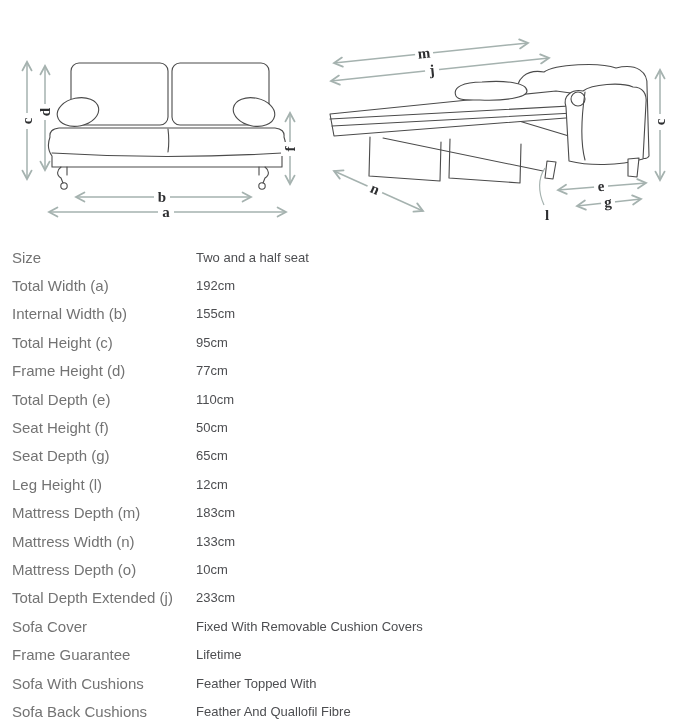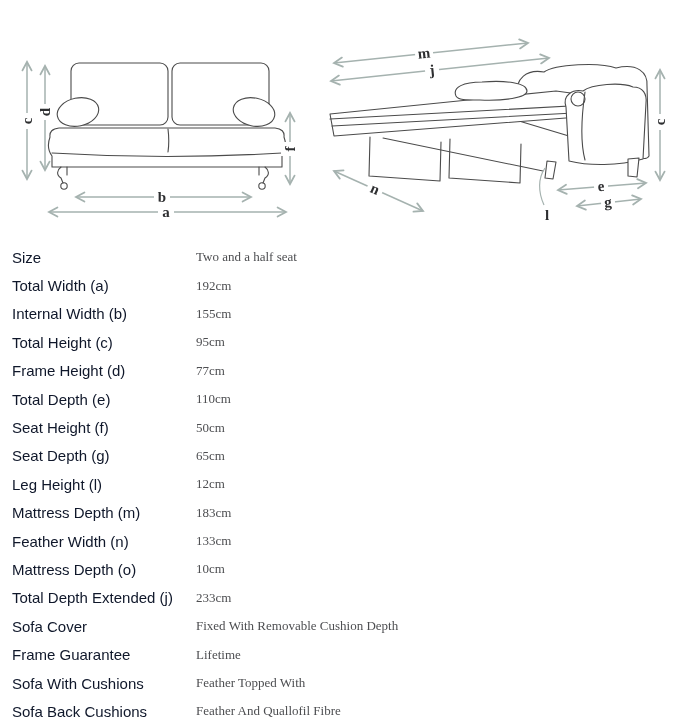--- a/index.html
+++ b/index.html
@@ -12,22 +12,22 @@
   }
   #diagrams { position:absolute; left:0; top:0; }
   .art { stroke:#4b4b4b; stroke-width:1.1; fill:none; stroke-linecap:round; stroke-linejoin:round; }
   .artf { stroke:#4b4b4b; stroke-width:1.1; fill:#ffffff; stroke-linecap:round; stroke-linejoin:round; }
   .dim { stroke:#a5b2af; stroke-width:1.5; fill:none; }
   .dimthin { stroke:#a5b2af; stroke-width:1.2; fill:none; }
   .dimlabel { font-family:"Liberation Serif", serif; font-weight:bold; font-size:15px; fill:#2e2f31; text-anchor:middle; }
   .labelbg { fill:#ffffff; }
   #spec-table { position:absolute; left:12px; top:243px; width:676px; }
   .spec-row { display:flex; align-items:center; height:28.4px; }
-  .spec-label { flex:0 0 184px; font-size:15px; color:#0f172a; white-space:nowrap; }
-  .spec-value { font-size:13px; color:#4d4e51; white-space:nowrap;font-family:Liberation Serif, serif; }
+  .spec-label { flex:0 0 184px; font-size:15px; color:#737373; white-space:nowrap; }
+  .spec-value { font-size:13px; color:#4d4e51; white-space:nowrap; }
 </style>
 </head>
 <body>
 
 <svg id="diagrams" width="694" height="240" viewBox="0 0 694 240">
   <defs>
     <marker id="arr" viewBox="0 0 10 10" refX="8.5" refY="5" markerWidth="8" markerHeight="8" orient="auto-start-reverse">
       <path d="M1.5,1.2 L8.5,5 L1.5,8.8" fill="none" stroke="#a5b2af" stroke-width="1.5" stroke-linecap="round"></path>
     </marker>
   </defs>
@@ -169,34 +169,34 @@
     </div>
   <div class="spec-row">
       <div class="spec-label">Leg Height (l)</div>
       <div class="spec-value">12cm</div>
     </div>
   <div class="spec-row">
       <div class="spec-label">Mattress Depth (m)</div>
       <div class="spec-value">183cm</div>
     </div>
   <div class="spec-row">
-      <div class="spec-label">Feather Width (n)</div>
+      <div class="spec-label">Mattress Width (n)</div>
       <div class="spec-value">133cm</div>
     </div>
   <div class="spec-row">
       <div class="spec-label">Mattress Depth (o)</div>
       <div class="spec-value">10cm</div>
     </div>
   <div class="spec-row">
       <div class="spec-label">Total Depth Extended (j)</div>
       <div class="spec-value">233cm</div>
     </div>
   <div class="spec-row">
       <div class="spec-label">Sofa Cover</div>
-      <div class="spec-value">Fixed With Removable Cushion Depth</div>
+      <div class="spec-value">Fixed With Removable Cushion Covers</div>
     </div>
   <div class="spec-row">
       <div class="spec-label">Frame Guarantee</div>
       <div class="spec-value">Lifetime</div>
     </div>
   <div class="spec-row">
       <div class="spec-label">Sofa With Cushions</div>
       <div class="spec-value">Feather Topped With</div>
     </div>
   <div class="spec-row">

